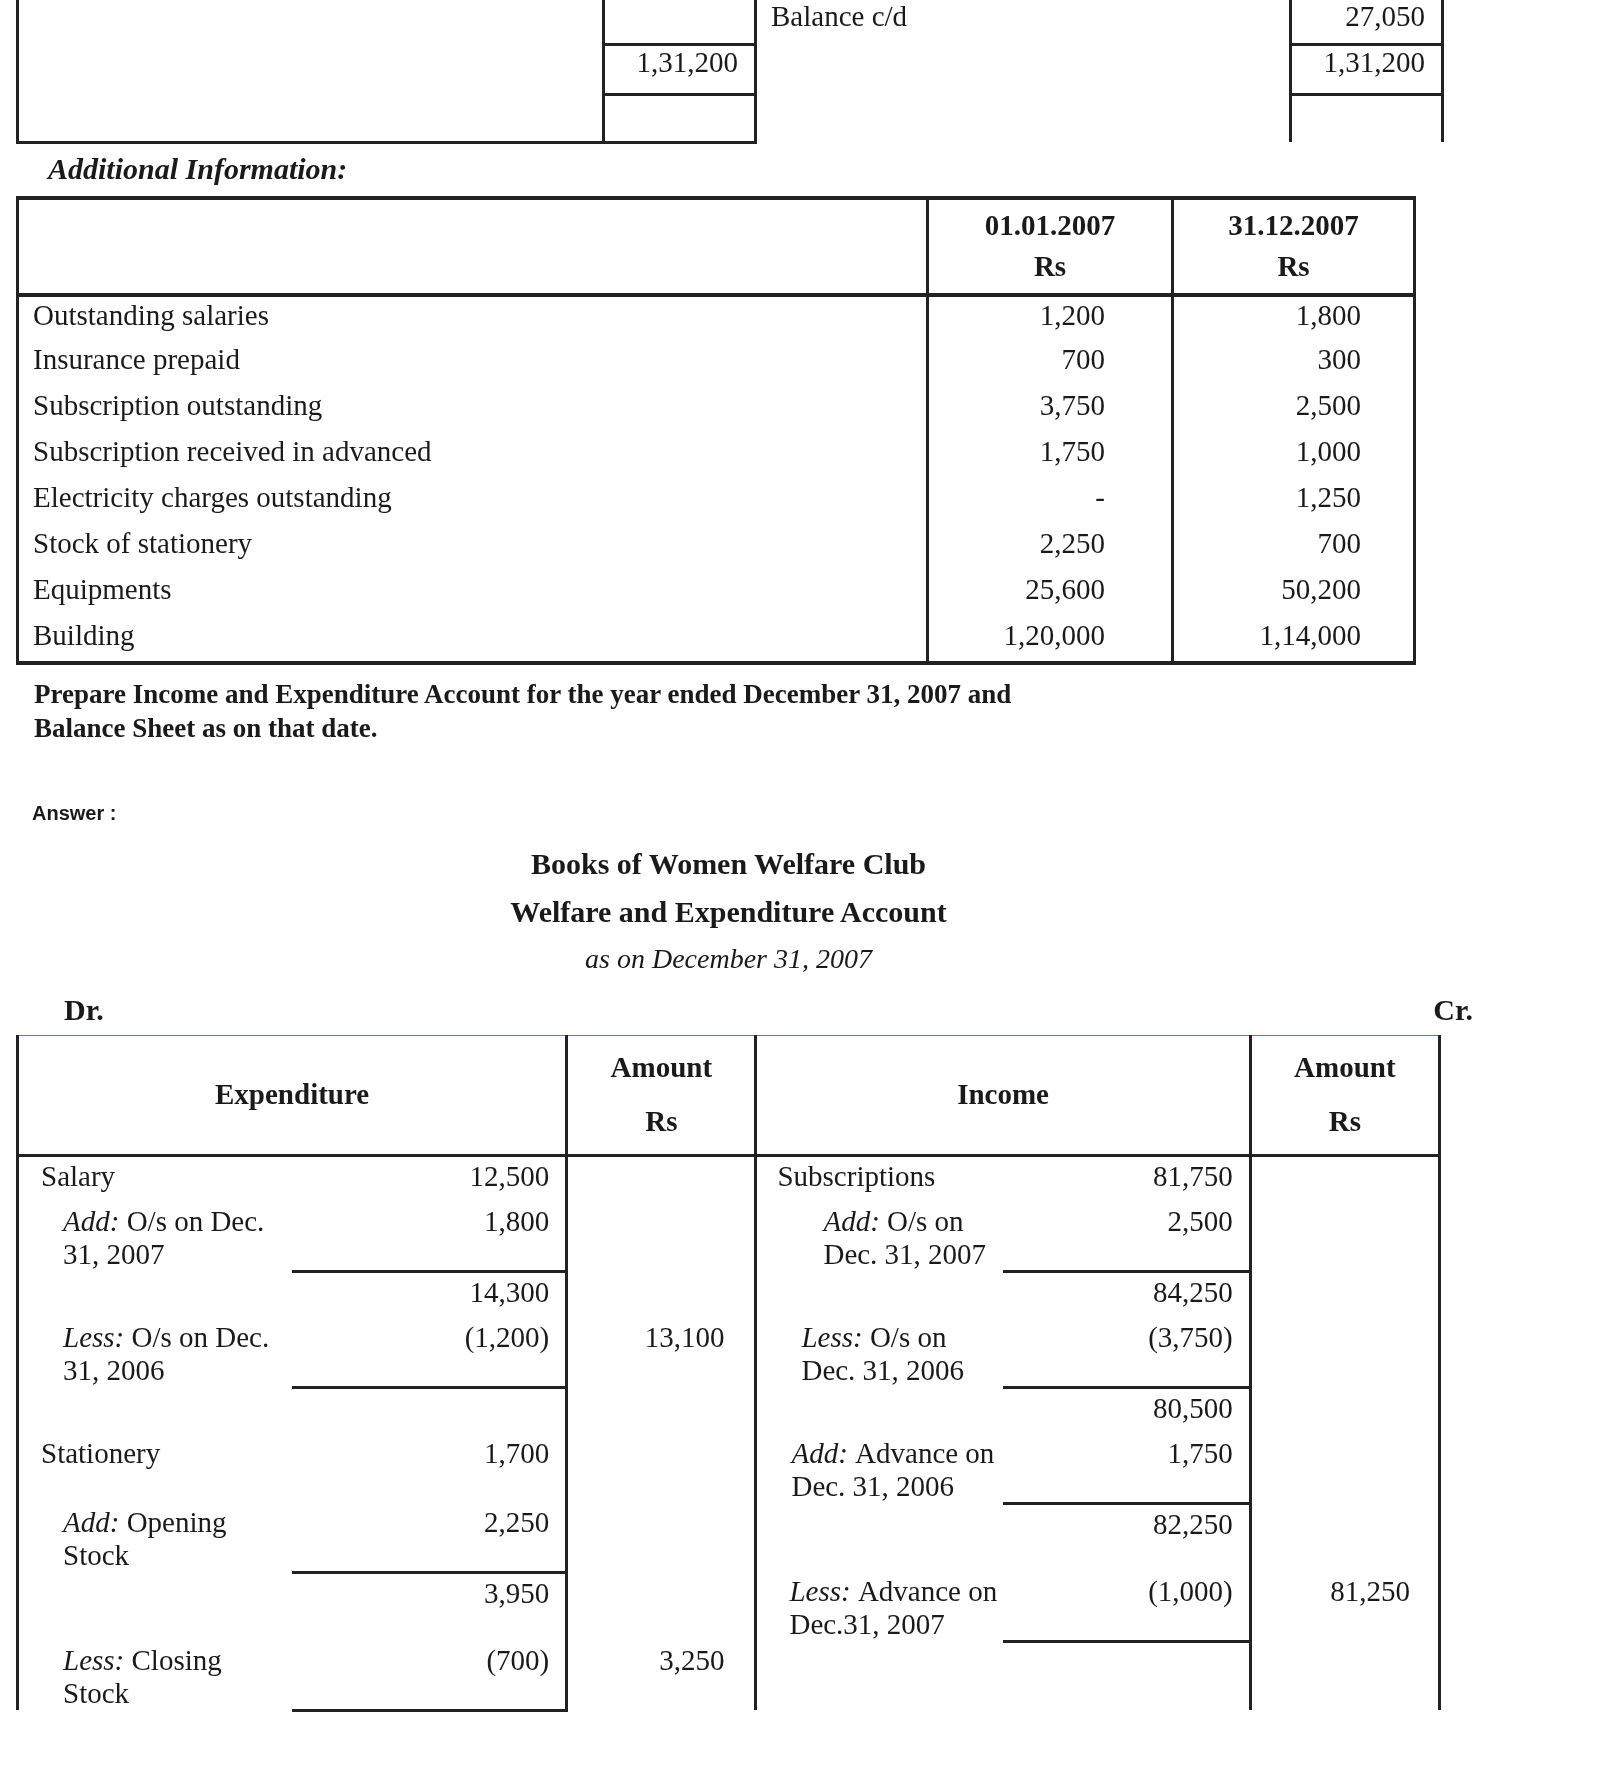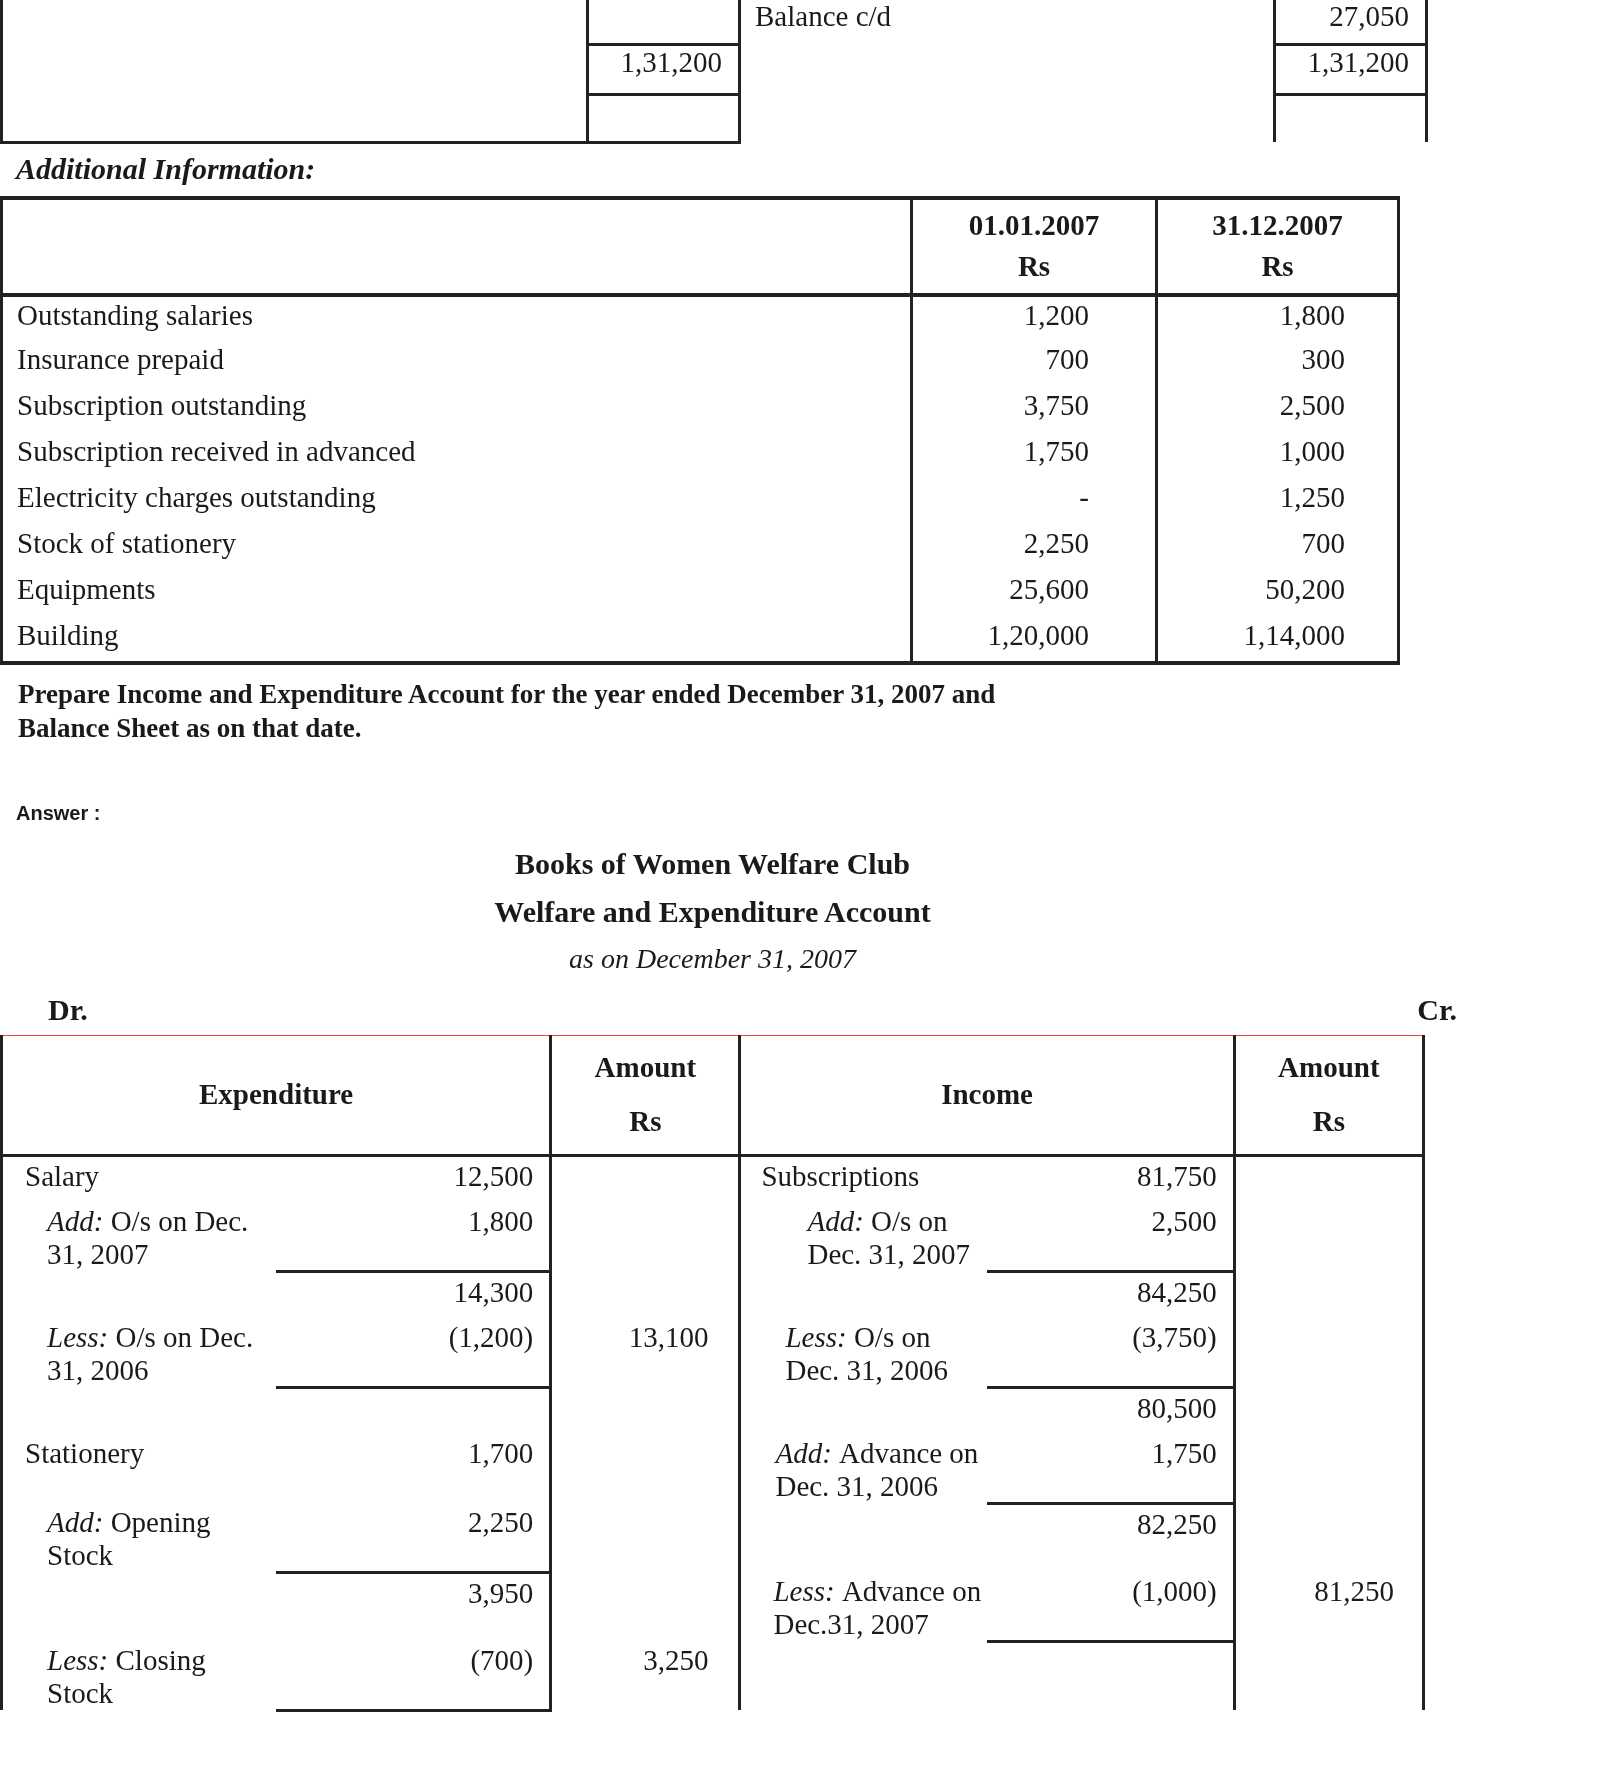--- a/index.html
+++ b/index.html
@@ -10,21 +10,21 @@
   }
   body {
     font-family: "Liberation Serif", "DejaVu Serif", serif;
     color: #1a1a1a;
     width: 1618px;
     height: 1778px;
     overflow: hidden;
     position: relative;
   }
 
-  .page { width: 1618px; position: relative; }
+  .page { width: 1618px; position: relative; padding-left: 16px; }
 
   
   table { border-collapse: collapse; }
   td, th { padding: 0; vertical-align: top; }
 
   
   .ledger-top {
     width: 1425px;
     table-layout: fixed;
     margin: 0;
@@ -39,20 +39,21 @@
   .row-c td { height: 48px; }
   .bt { border-top: 3px solid #222; }
   .bb { border-bottom: 3px solid #222; }
 
   
   .addl-heading {
     font-style: italic;
     font-weight: bold;
     font-size: 30px;
     padding: 8px 0 10px 16px;
+    margin-left: 16px;
   }
 
   
   .addl-table {
     width: 1400px;
     table-layout: fixed;
     border-top: 4px solid #222;
     border-left: 3px solid #222;
     border-right: 3px solid #222;
     border-bottom: 4px solid #222;

